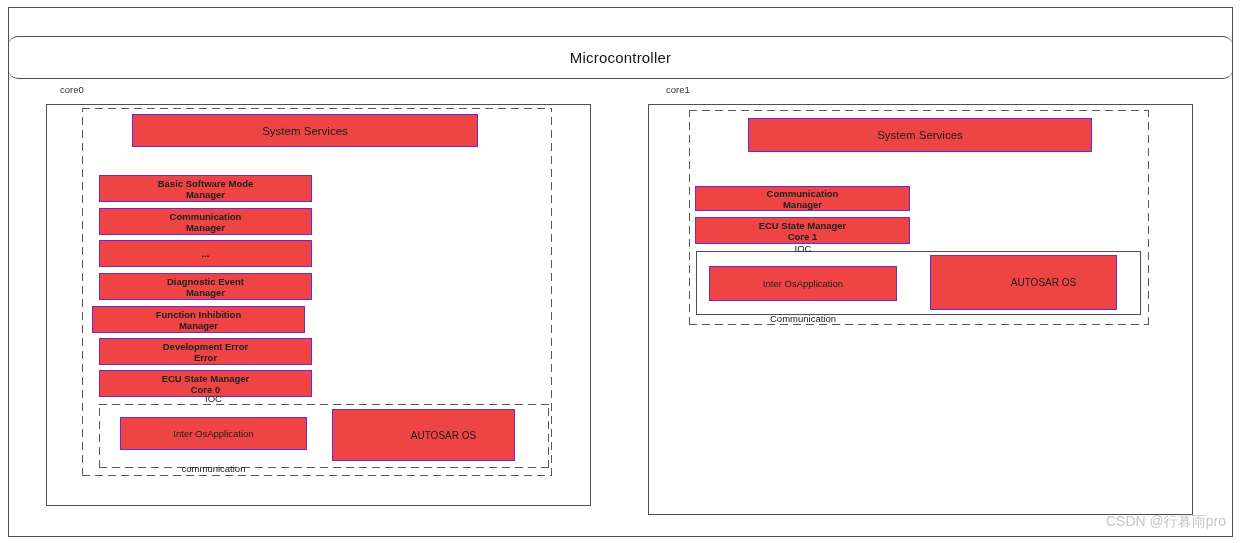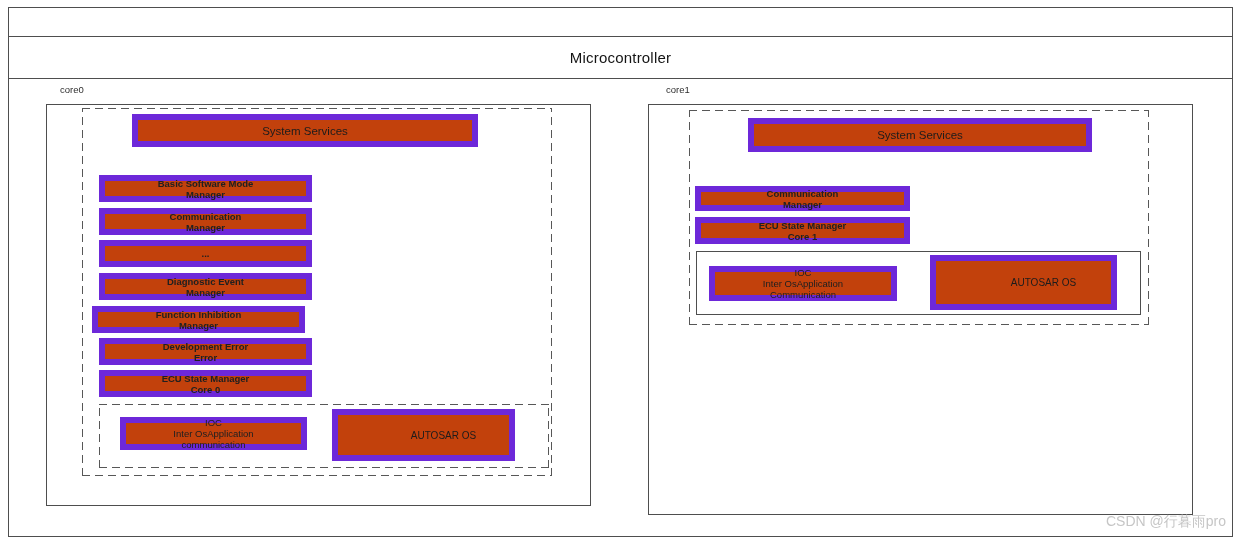--- a/index.html
+++ b/index.html
@@ -5,43 +5,43 @@
   * { margin:0; padding:0; box-sizing:border-box; }
   html,body { background:#ffffff; }
   body { font-family:"Liberation Sans","DejaVu Sans",sans-serif; color:#262626; }
 
   .canvas { position:relative; width:1241px; height:543px; background:#fff; overflow:hidden; }
 
   .frame { position:absolute; border:1px solid #4e4e4e; background:transparent; }
 
   .mcu-band { position:absolute; left:8px; top:36px; width:1225px; height:43px;
               border-top:1px solid #4e4e4e; border-bottom:1px solid #4e4e4e;
-              display:flex; align-items:center; justify-content:center; }
+              display:flex; align-items:center; justify-content:center;border-radius:10px; }
   .mcu-title { font-size:15px; color:#141414; letter-spacing:.2px; }
 
   .core-label { position:absolute; font-size:9.5px; color:#2e2e2e; }
 
   
   .dashed { position:absolute;
     background-image:
       repeating-linear-gradient(90deg,#575757 0 8px,transparent 8px 13px),
       repeating-linear-gradient(90deg,#575757 0 8px,transparent 8px 13px),
       repeating-linear-gradient(0deg,#575757 0 8px,transparent 8px 13px),
       repeating-linear-gradient(0deg,#575757 0 8px,transparent 8px 13px);
     background-size:100% 1px,100% 1px,1px 100%,1px 100%;
     background-position:0 0,0 100%,0 0,100% 0;
     background-repeat:no-repeat; }
 
-  .box { position:absolute; border:6px solid #6d28d9; background:#c2410c;
+  .box { position:absolute; border:1px solid #6d28d9; background:#ef4444;
          display:flex; flex-direction:column; align-items:center; justify-content:center;
          text-align:center; }
 
   .sys  { font-size:11.5px; color:#1c1c1c; }
   .mod  { font-size:9.5px; line-height:11px; color:#202020;font-weight:bold; }
-  .ioc  { font-size:9.5px; line-height:11px; color:#202020; }
+  .ioc  { font-size:9.5px; line-height:11px; color:#202020;gap:24px; }
   .os   { font-size:10px; color:#1c1c1c;padding-left:40px; }
 
   .watermark { position:absolute; left:998px; top:513px; width:228px;
                text-align:right; font-size:14px; color:#c6c6c6; }
 </style>
 </head>
 <body>
 
 <div class="canvas">
 

